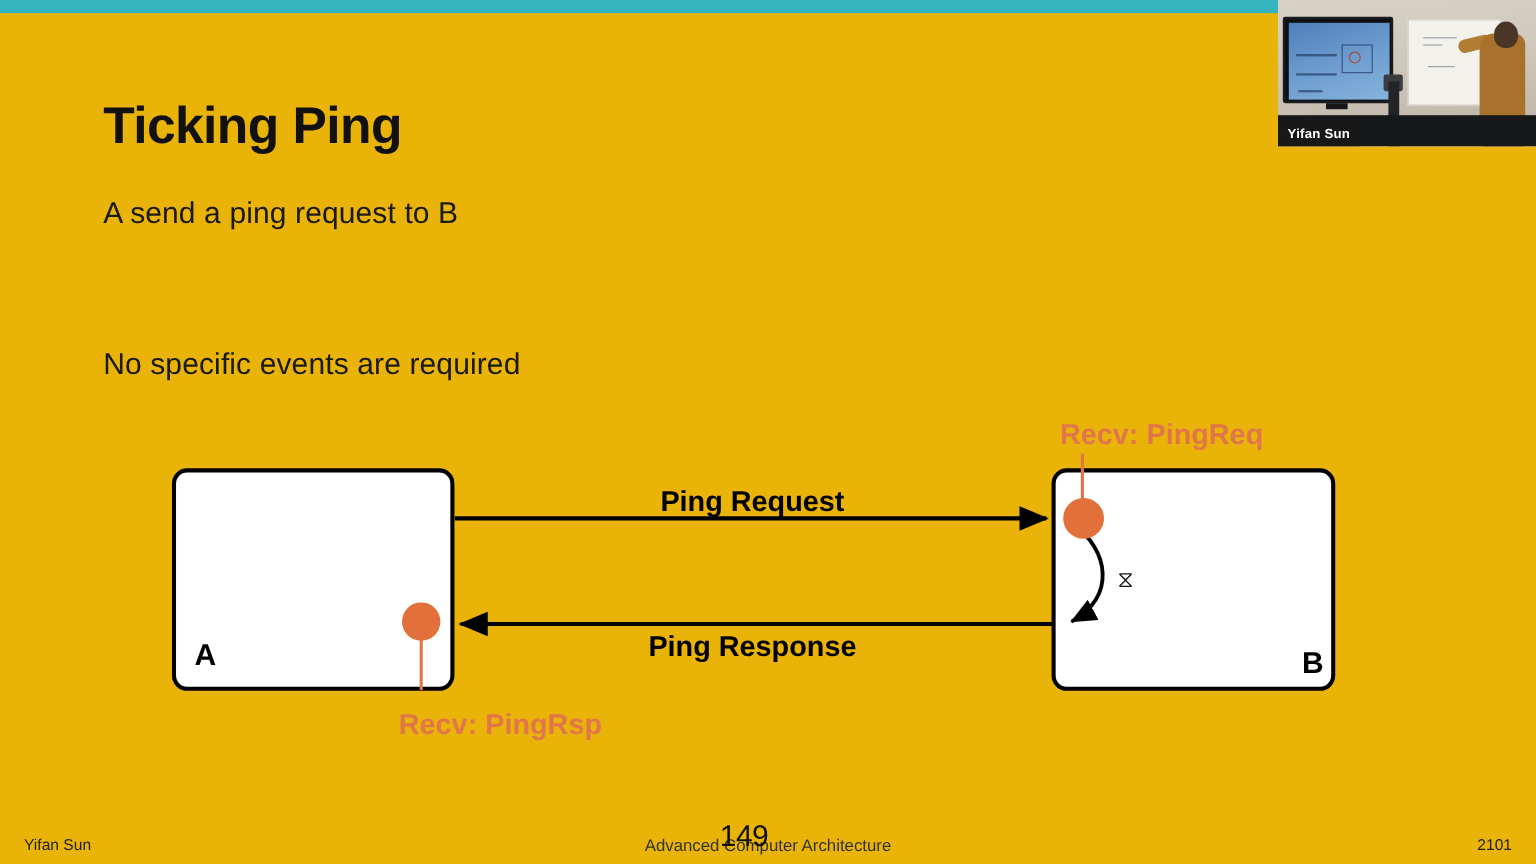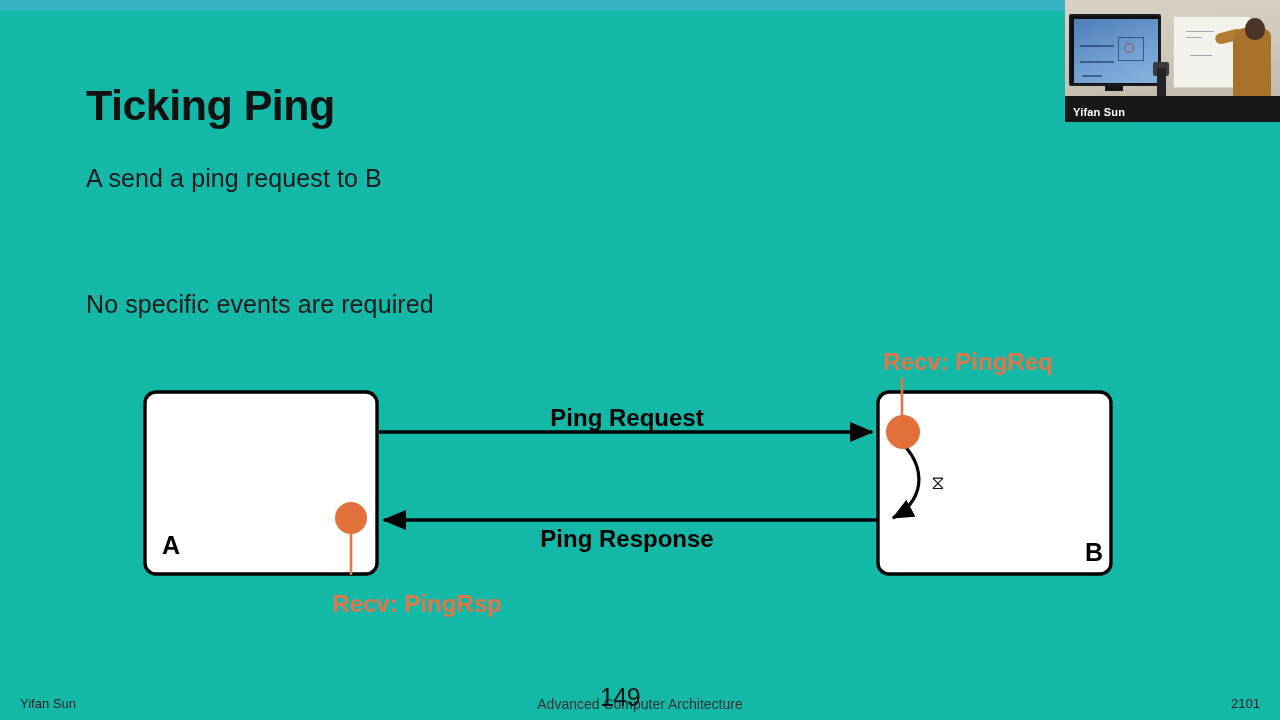--- a/index.html
+++ b/index.html
@@ -10,21 +10,21 @@
     height: 720px;
     overflow: hidden;
     background: #ffffff;
     font-family: "Liberation Sans", sans-serif;
   }
 
   #slide {
     position: relative;
     width: 1280px;
     height: 720px;
-    background: #14b8a6;
+    background: #eab308;
   }
 
   
   .top-bar {
     position: absolute;
     left: 0; top: 0;
     width: 1280px;
     height: 11px;
     background: #35b3bf;
   }

